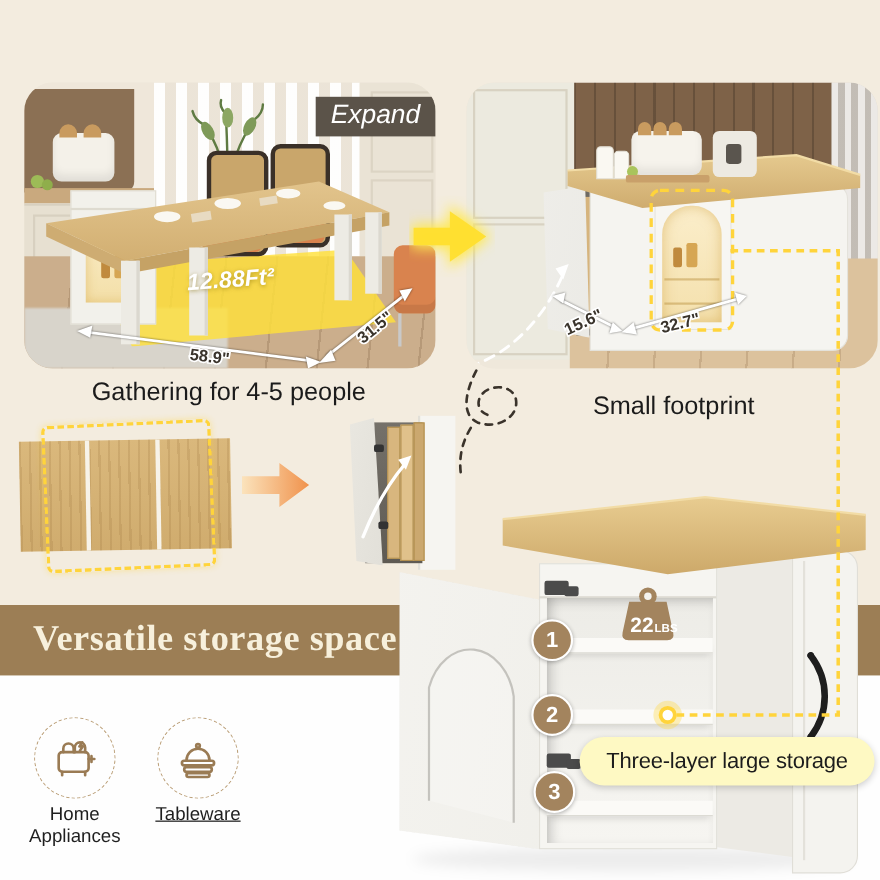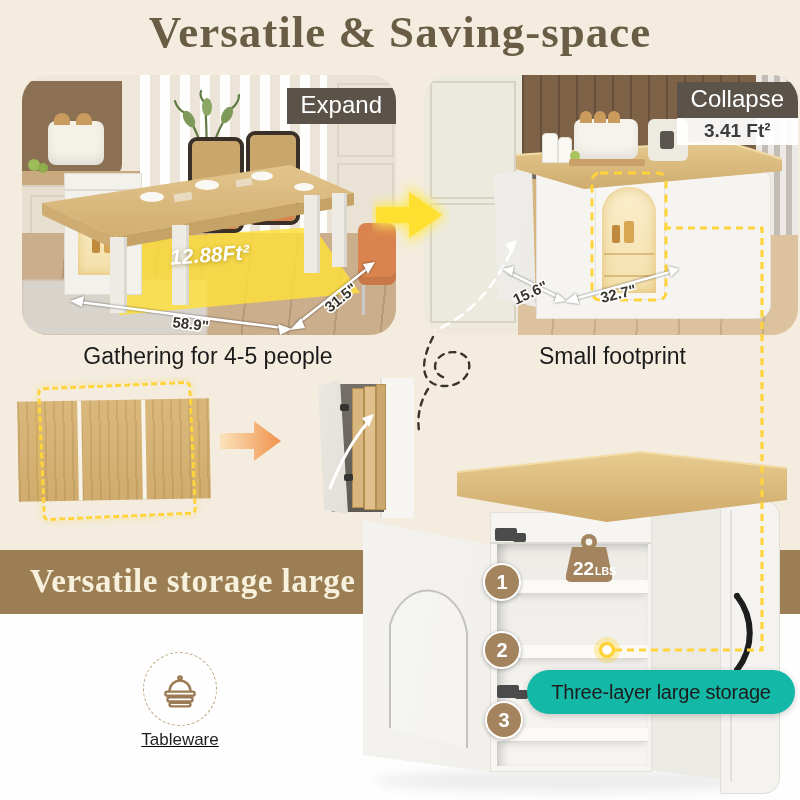--- a/index.html
+++ b/index.html
@@ -15,21 +15,21 @@
   .card{border-radius:26px;overflow:hidden;z-index:1;background:#EFE7DA;}
   .card.left{left:22px;top:75px;width:374px;height:260px;}
   .card.right{left:424px;top:75px;width:374px;height:260px;}
   .scene-svg{position:absolute;left:0;top:0;z-index:8;pointer-events:none;}
   .dim-label{font-weight:700;font-size:15px;fill:#3A342C;stroke:#ffffff;stroke-width:3px;paint-order:stroke;
              font-family:"Liberation Sans", sans-serif;}
   .dimline{stroke:#fff;stroke-width:2.6;fill:none;filter:drop-shadow(0 0 1px rgba(0,0,0,.55));}
   .dimhead{fill:#fff;filter:drop-shadow(0 0 1px rgba(0,0,0,.55));}
 
   
-  .tagstack{right:0;top:13px;z-index:10;text-align:center;}
+  .tagstack{right:0;top:13px;z-index:10;text-align:center;font-style:italic;}
   .tag{background:#5B5349;color:#fff;font-size:24px;font-weight:500;padding:3px 14px 5px 14px;}
   .tagarea{background:rgba(255,255,255,.93);color:#3C3C3C;font-size:19px;font-weight:700;padding:2px 10px 3px 10px;}
 
   
   .floorlabel{font-style:italic;font-weight:700;font-size:21px;color:#fff;
               text-shadow:0 1px 4px rgba(130,105,0,.55);transform:rotate(-4deg);z-index:7;}
 
   
   .caption{font-size:23px;color:#1B1B1B;text-align:center;z-index:2;}
 
@@ -71,37 +71,36 @@
       border:1px solid #E0DED7;border-radius:0 16px 16px 0;}
   .cab .rgroove{left:385px;top:80px;width:2px;height:272px;background:#E3E1DA;}
   .cab .door{left:0;top:0;width:455px;height:370px;
       clip-path:polygon(18px 90px,145px 115px,145px 342px,18px 325px);
       background:linear-gradient(100deg,#F4F3EF,#ECEBE5),
                  repeating-linear-gradient(90deg,rgba(0,0,0,.045) 0 2px,transparent 2px 6px);}
   .cab .hinge{background:#4B4B4B;border-radius:2px;}
   .num{width:34px;height:34px;border-radius:50%;background:#A3845E;border:2.5px solid #fff;
        color:#fff;font-weight:700;font-size:20px;display:flex;align-items:center;justify-content:center;
        box-shadow:0 1px 4px rgba(0,0,0,.3);z-index:5;}
-  .pill{left:182px;top:240px;width:268px;height:44px;background:#14b8a6;border-radius:24px;
+  .pill{left:182px;top:240px;width:268px;height:44px;background:#fef9c3;border-radius:24px;
         box-shadow:0 2px 7px rgba(0,0,0,.20);display:flex;align-items:center;justify-content:center;
         font-size:20px;color:#1C1C1C;letter-spacing:-.2px;white-space:nowrap;z-index:6;}
   .cab .floorshadow{left:30px;top:340px;width:400px;height:22px;background:rgba(0,0,0,.07);
         border-radius:50%;filter:blur(6px);}
 
   
   .sc{position:absolute;}
   .overlay{left:0;top:0;z-index:9;pointer-events:none;}
   .glowwrap{left:372px;top:178px;z-index:5;}
 </style>
 </head>
 <body>
 
 <div class="canvas">
 
-  <div class="abs title">Versatile &amp; Saving-space</div>
 
   <div class="abs card left">
 
     <div class="sc" style="left:0;top:0;width:374px;height:260px;background:#EFE7DA;"></div>
     <div class="sc" style="left:118px;top:0;width:187px;height:158px;
          background:repeating-linear-gradient(90deg,rgba(255,255,255,.95) 0 10px,rgba(233,226,214,.6) 10px 20px);"></div>
     <div class="sc" style="left:305px;top:0;width:69px;height:170px;background:#EAE3D5;"></div>
     <div class="sc" style="left:315px;top:8px;width:53px;height:70px;border:2px solid #DCD4C4;"></div>
     <div class="sc" style="left:315px;top:88px;width:53px;height:72px;border:2px solid #DCD4C4;"></div>
 
@@ -275,28 +274,24 @@
         <text class="dim-label" x="92" y="230" transform="rotate(-25 92 230)">15.6"</text>
       </g>
       <g>
         <path class="dimline" d="M150 224 L246 197"></path>
         <polygon class="dimhead" points="141,227 152,218 155,229"></polygon>
         <polygon class="dimhead" points="255,194 244,191 247,202"></polygon>
         <text class="dim-label" x="178" y="228" transform="rotate(-14 178 228)">32.7"</text>
       </g>
     </svg>
 
-    <div class="abs tagstack" style="top:7px;">
-      <div class="tag">Collapse</div>
-      <div class="tagarea">3.41 Ft²</div>
-    </div>
   </div>
 
   <div class="abs caption" style="left:58px;top:343px;width:300px;">Gathering for 4-5 people</div>
-  <div class="abs caption" style="left:470px;top:343px;width:285px;">Small footprint</div>
+  <div class="abs caption" style="left:470px;top:355px;width:285px;">Small footprint</div>
 
   <div class="abs ttop">
     <div class="grain"></div>
     <div class="gap" style="left:60px;"></div>
     <div class="gap" style="left:124px;"></div>
   </div>
   <div class="abs dashrect"></div>
 
   <svg class="abs" style="left:220px;top:420px;z-index:2;" width="62" height="42" viewBox="0 0 62 42">
     <defs>
@@ -319,23 +314,36 @@
     <div class="sc" style="left:22px;top:28px;width:9px;height:7px;background:#333;border-radius:2px;"></div>
     <div class="sc" style="left:26px;top:98px;width:9px;height:7px;background:#333;border-radius:2px;"></div>
     <svg class="sc" style="left:0;top:0;" width="94" height="142" viewBox="0 0 94 142">
       <path d="M12 112 Q 28 72, 50 46" fill="none" stroke="#fff" stroke-width="3" stroke-linecap="round"></path>
       <polygon points="56,38 44,42 51,51" fill="#fff"></polygon>
     </svg>
   </div>
 
   <div class="abs whitestrip"></div>
   <div class="abs band">
-    <div class="bandtext">Versatile storage large</div>
-  </div>
-
+    <div class="bandtext">Versatile storage space</div>
+  </div>
+
+  <div class="abs cat" style="left:8px;top:652px;width:120px;">
+    <div class="catcircle" style="margin:0 auto;">
+      <svg width="46" height="46" viewBox="0 0 44 44" fill="none" stroke="#9A7B54" stroke-width="2.3" stroke-linecap="round" stroke-linejoin="round">
+        <rect x="8" y="17" width="26" height="17" rx="3"></rect>
+        <path d="M12 17 v-3 a4.5 4.5 0 0 1 9 0 v3"></path>
+        <path d="M22 17 v-4 a4.5 4.5 0 0 1 9 0 v4"></path>
+        <path d="M28.5 8.5 l-2.5 3.5 h3 l-2.5 3.5"></path>
+        <path d="M34 23 h5 M36.5 20.5 v5"></path>
+        <path d="M11 34 v3 M31 34 v3"></path>
+      </svg>
+    </div>
+    <div class="catlabel">Home Appliances</div>
+  </div>
   <div class="abs cat" style="left:120px;top:652px;width:120px;text-decoration:underline;">
     <div class="catcircle" style="margin:0 auto;">
       <svg width="46" height="46" viewBox="0 0 44 44" fill="none" stroke="#9A7B54" stroke-width="2.3" stroke-linecap="round" stroke-linejoin="round">
         <path d="M12 24 a10 10 0 0 1 20 0"></path>
         <circle cx="22" cy="11.5" r="1.6"></circle>
         <rect x="8" y="24.5" width="28" height="4" rx="2"></rect>
         <rect x="10" y="30" width="24" height="4" rx="2"></rect>
         <rect x="12" y="35.2" width="20" height="3.4" rx="1.7"></rect>
       </svg>
     </div>

